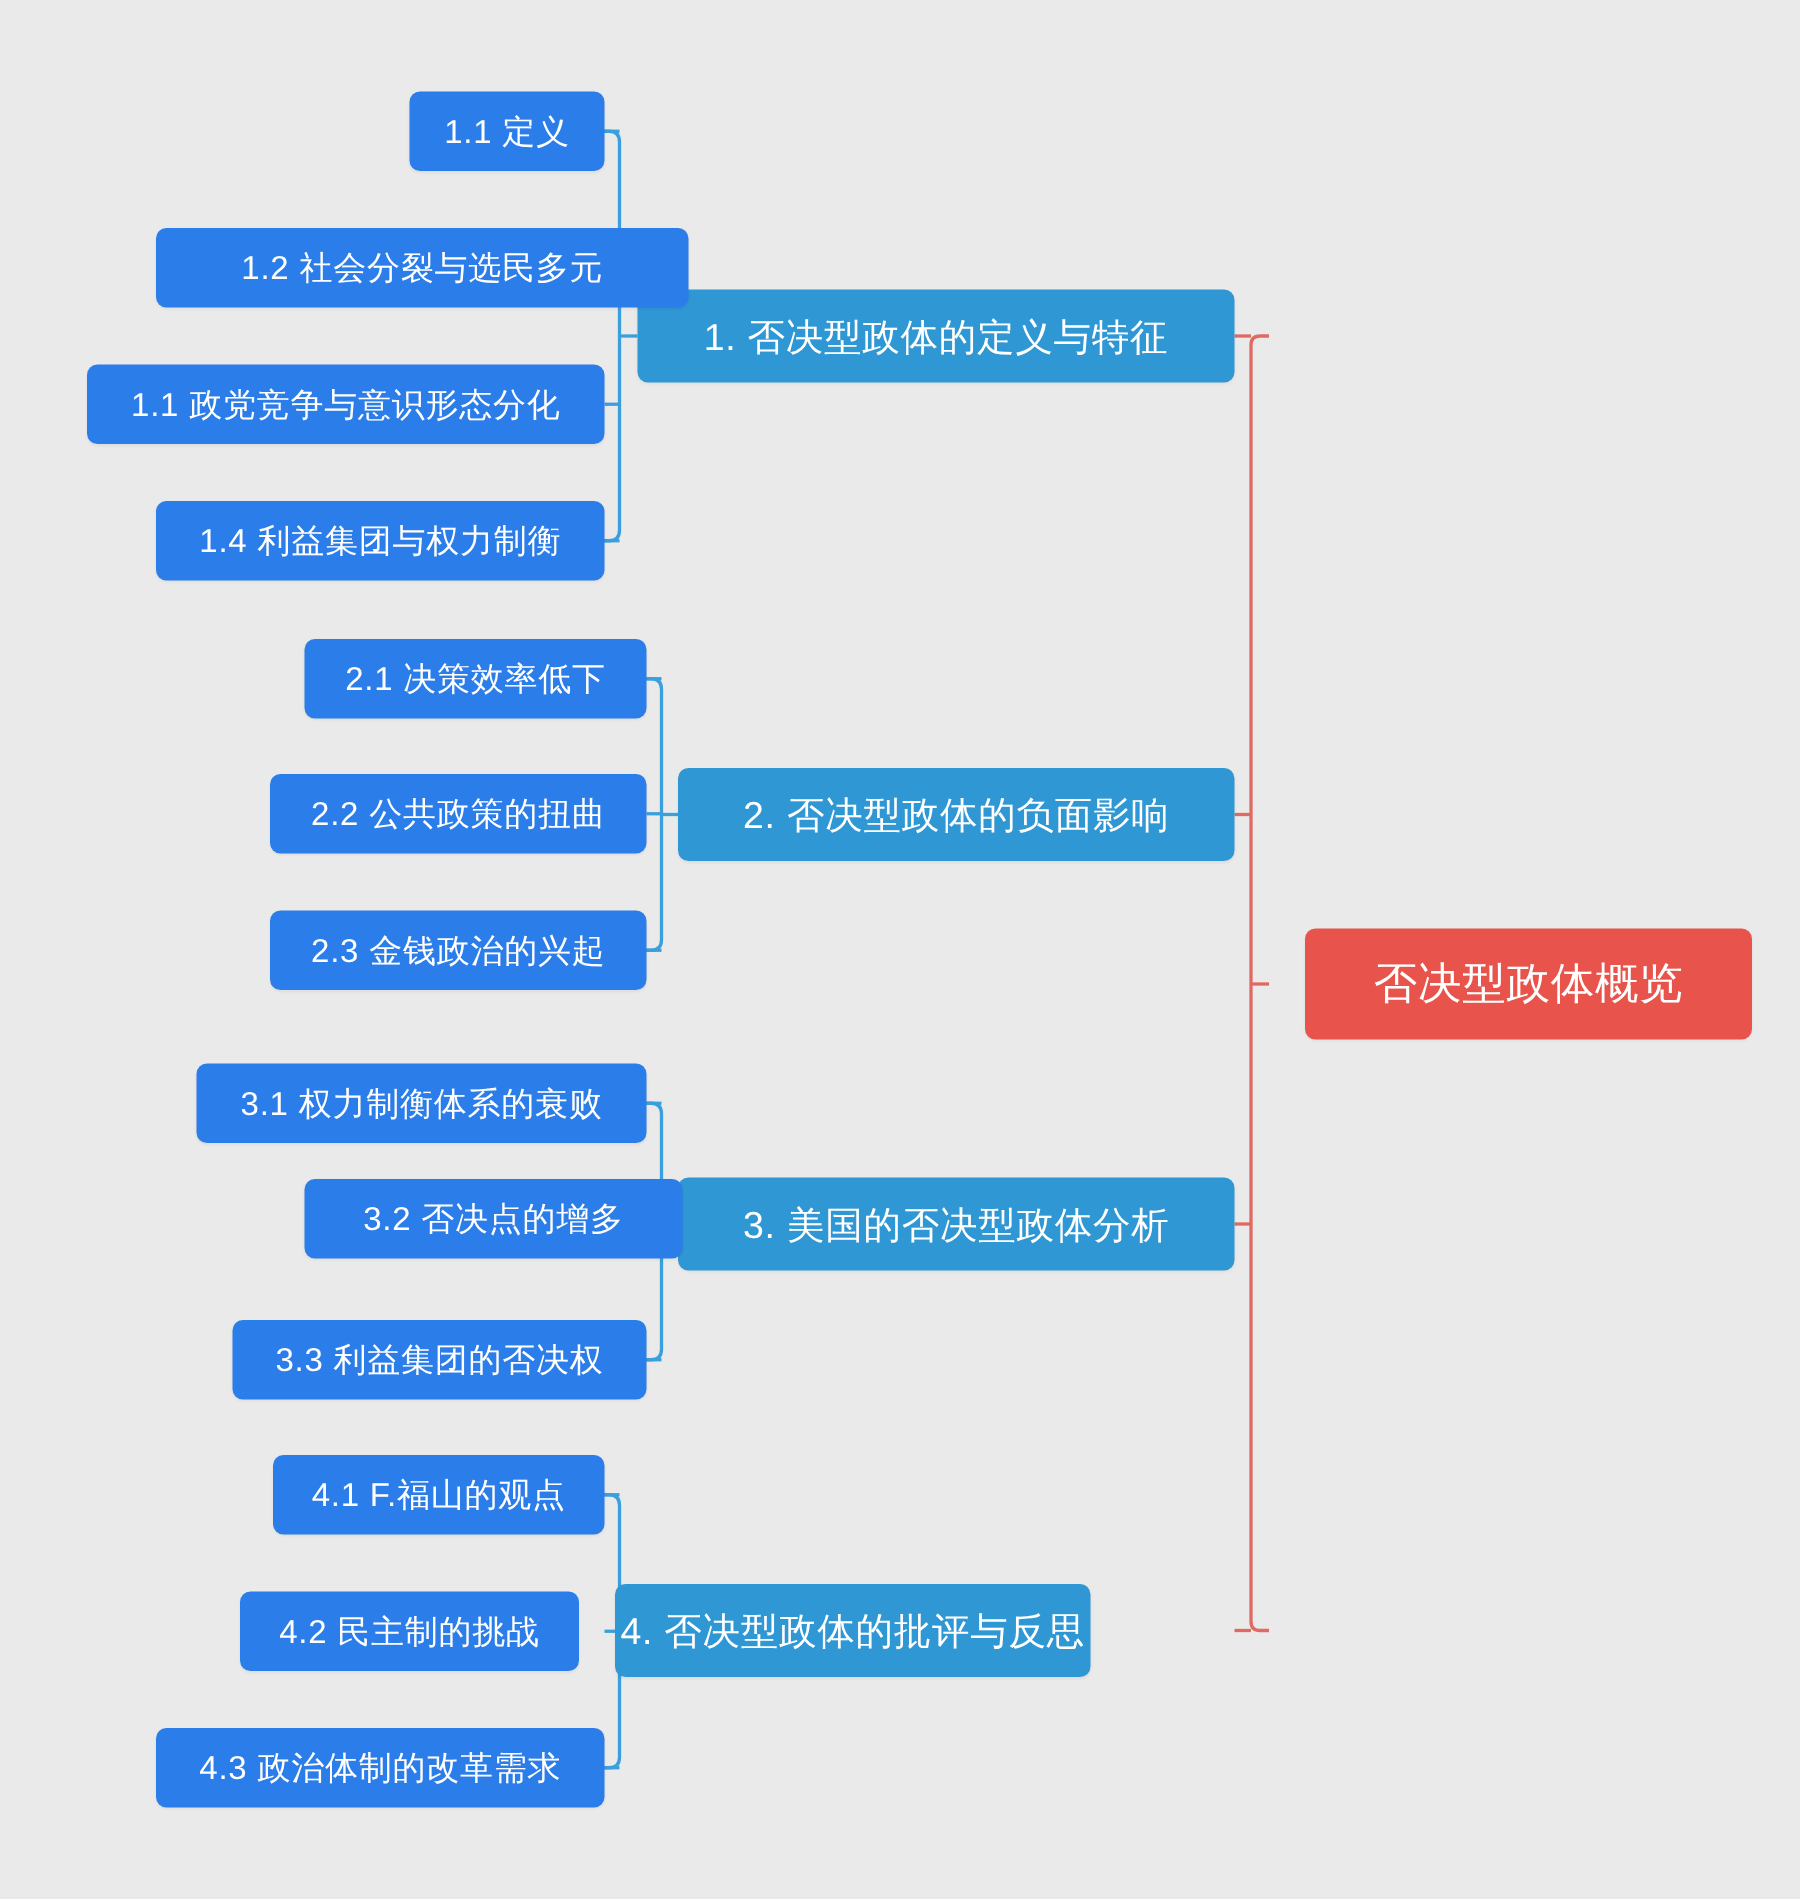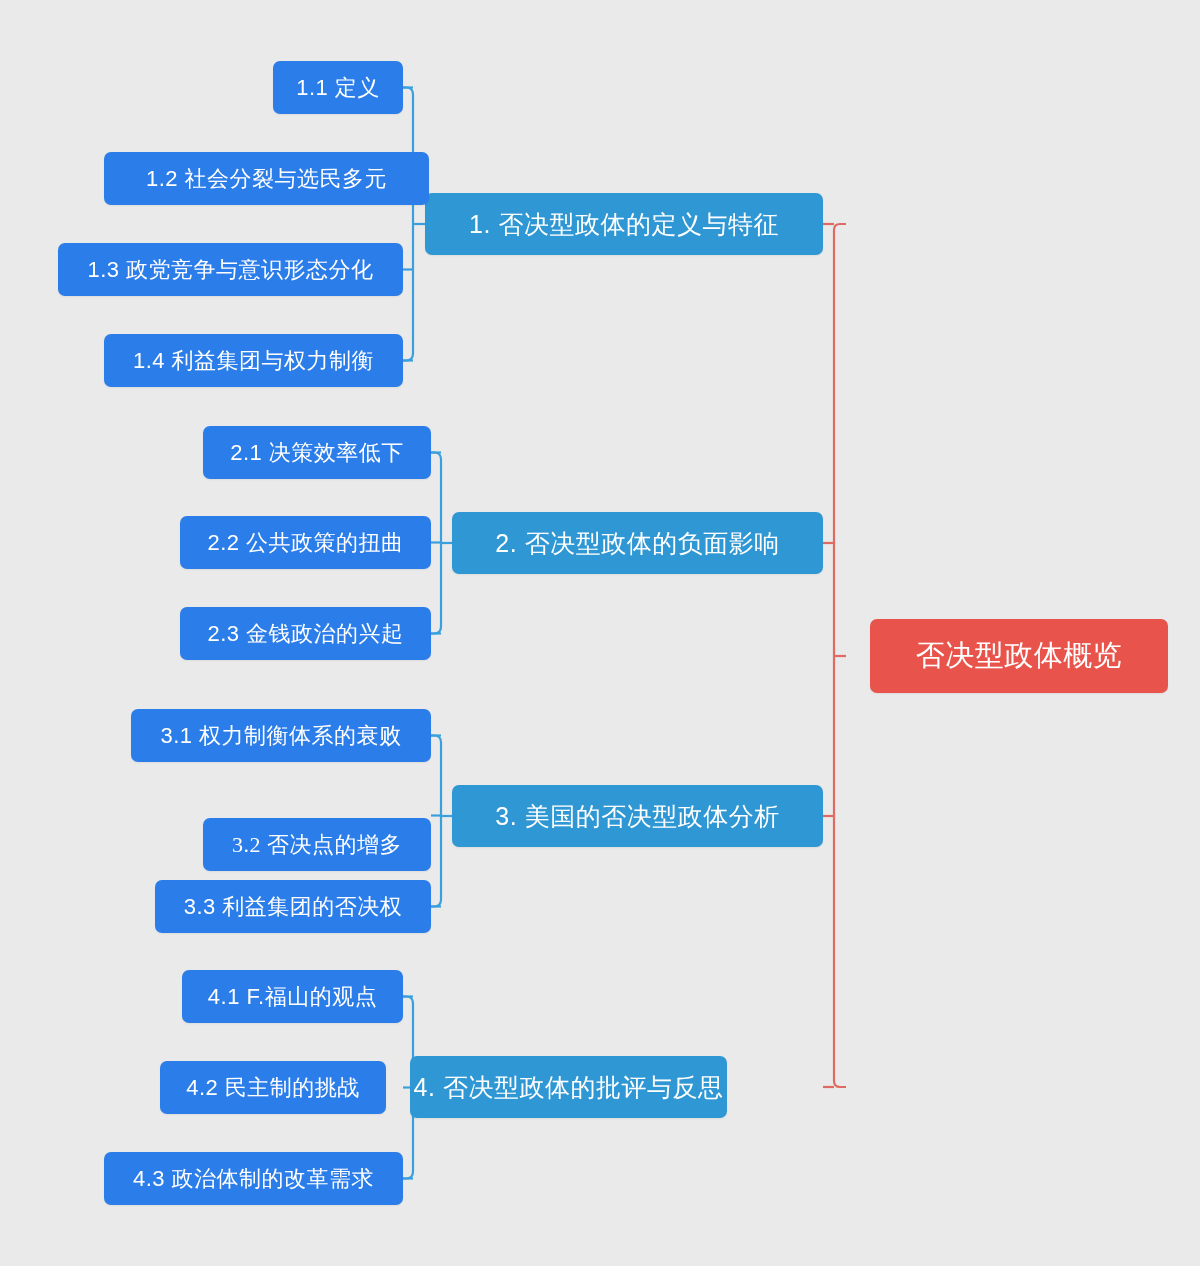--- a/index.html
+++ b/index.html
@@ -89,29 +89,29 @@
       <path d="M 400 996.5 L 406 996.5 Q 413 996.5 413 1003.5 L 413 1171.5 Q 413 1178.5 406 1178.5 L 400 1178.5" fill="none" stroke="#3aa0dd" stroke-width="2.2" stroke-linecap="butt" stroke-linejoin="round"></path>
       <path d="M 413 1087 L 425 1087" fill="none" stroke="#3aa0dd" stroke-width="2.2" stroke-linecap="butt" stroke-linejoin="round"></path>
       <path d="M 403 996.5 L 413 996.5" fill="none" stroke="#3aa0dd" stroke-width="2.2" stroke-linecap="butt" stroke-linejoin="round"></path>
       <path d="M 403 1087.5 L 413 1087.5" fill="none" stroke="#3aa0dd" stroke-width="2.2" stroke-linecap="butt" stroke-linejoin="round"></path>
       <path d="M 403 1178.5 L 413 1178.5" fill="none" stroke="#3aa0dd" stroke-width="2.2" stroke-linecap="butt" stroke-linejoin="round"></path>
     </svg>
   <div id="nodes">
       <div class="node node-root" style="left: 846px; top: 619px; width: 298px; height: 74px; margin-left: 24px;">否决型政体概览</div>
       <div class="node node-l2" style="left: 425px; top: 193px; width: 398px; height: 62px;">1. 否决型政体的定义与特征</div>
       <div class="node node-l3" style="left: 273px; top: 61px; width: 130px; height: 53px;">1.1 定义</div>
-      <div class="node node-l3" style="left: 104px; top: 152px; width: 325px; height: 53px;">1.2 社会分裂与选民多元</div>
-      <div class="node node-l3" style="left: 58px; top: 243px; width: 345px; height: 53px;">1.3 政党竞争与意识形态分化</div>
+      <div class="node node-l3" style="left: 104px; top: 152px; width: 355px; height: 53px;">1.2 社会分裂与选民多元</div>
+      <div class="node node-l3" style="left: 58px; top: 243px; width: 345px; height: 53px;">1.1 政党竞争与意识形态分化</div>
       <div class="node node-l3" style="left: 104px; top: 334px; width: 299px; height: 53px; text-align: right;">1.4 利益集团与权力制衡</div>
       <div class="node node-l2" style="left: 452px; top: 512px; width: 371px; height: 62px;">2. 否决型政体的负面影响</div>
       <div class="node node-l3" style="left: 203px; top: 426px; width: 228px; height: 53px;">2.1 决策效率低下</div>
       <div class="node node-l3" style="left: 180px; top: 516px; width: 251px; height: 53px;">2.2 公共政策的扭曲</div>
       <div class="node node-l3" style="left: 180px; top: 607px; width: 251px; height: 53px;">2.3 金钱政治的兴起</div>
       <div class="node node-l2" style="left: 452px; top: 785px; width: 371px; height: 62px;">3. 美国的否决型政体分析</div>
       <div class="node node-l3" style="left: 131px; top: 709px; width: 300px; height: 53px;">3.1 权力制衡体系的衰败</div>
-      <div class="node node-l3" style="left: 203px; top: 818px; width: 228px; height: 53px; font-family: Liberation Serif, serif;">3.2 否决点的增多</div>
+      <div class="node node-l3" style="left: 203px; top: 786px; width: 252px; height: 53px;">3.2 否决点的增多</div>
       <div class="node node-l3" style="left: 155px; top: 880px; width: 276px; height: 53px;">3.3 利益集团的否决权</div>
       <div class="node node-l2" style="left: 410px; top: 1056px; width: 317px; height: 62px;">4. 否决型政体的批评与反思</div>
       <div class="node node-l3" style="left: 182px; top: 970px; width: 221px; height: 53px; text-align: right;">4.1 F.福山的观点</div>
       <div class="node node-l3" style="left: 160px; top: 1061px; width: 226px; height: 53px; text-align: center;">4.2 民主制的挑战</div>
       <div class="node node-l3" style="left: 104px; top: 1152px; width: 299px; height: 53px;">4.3 政治体制的改革需求</div>
     </div>
 </div>
 
 </body></html>

